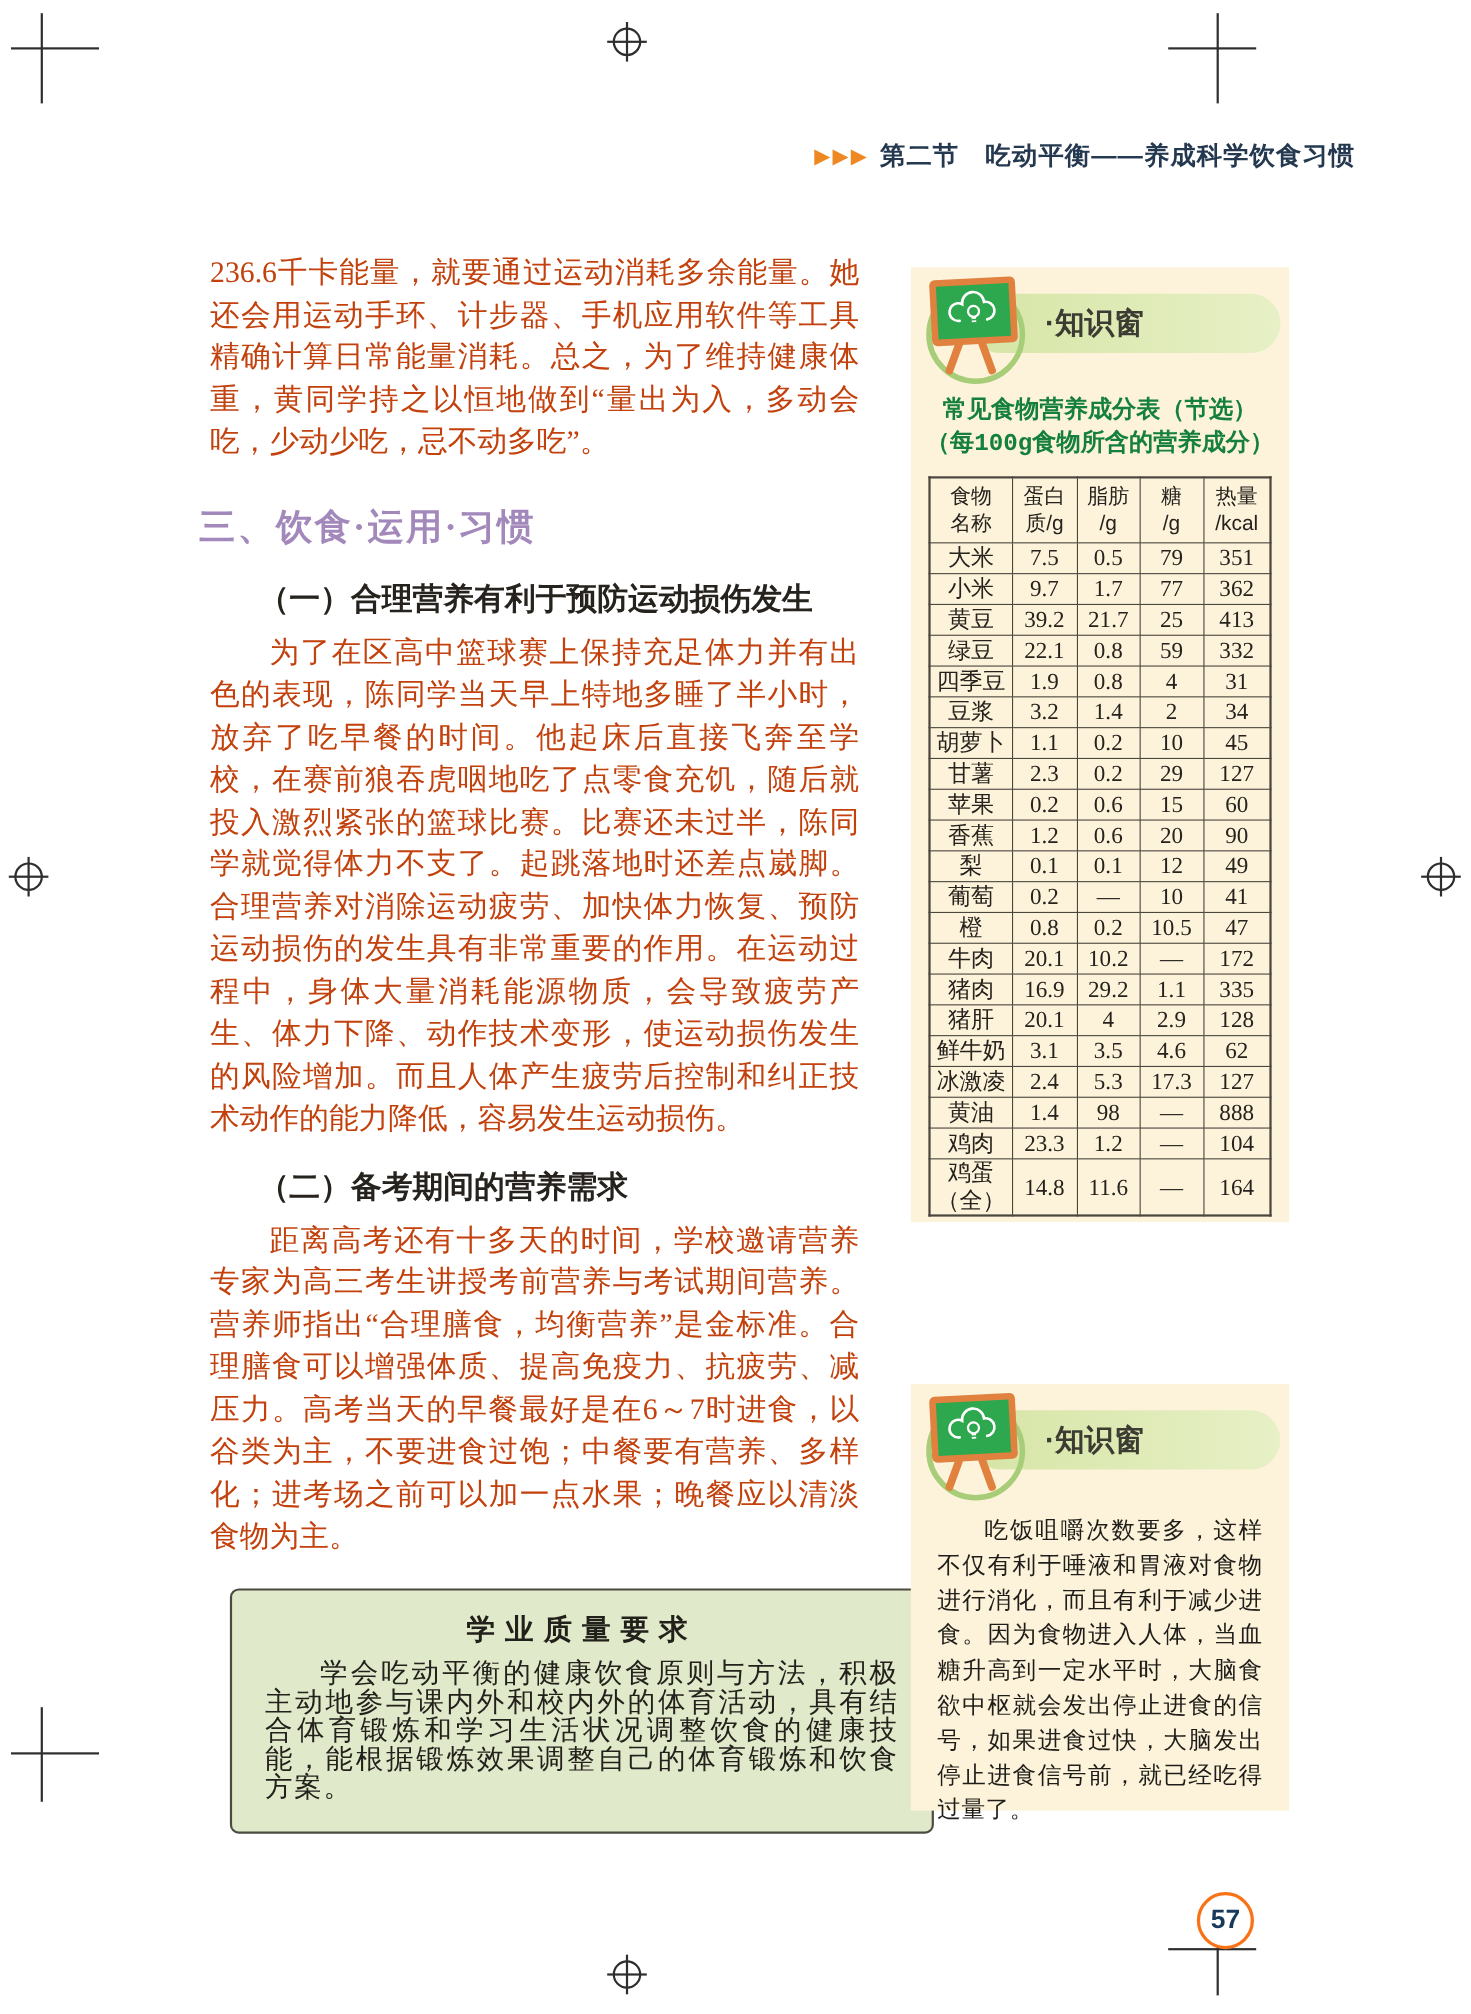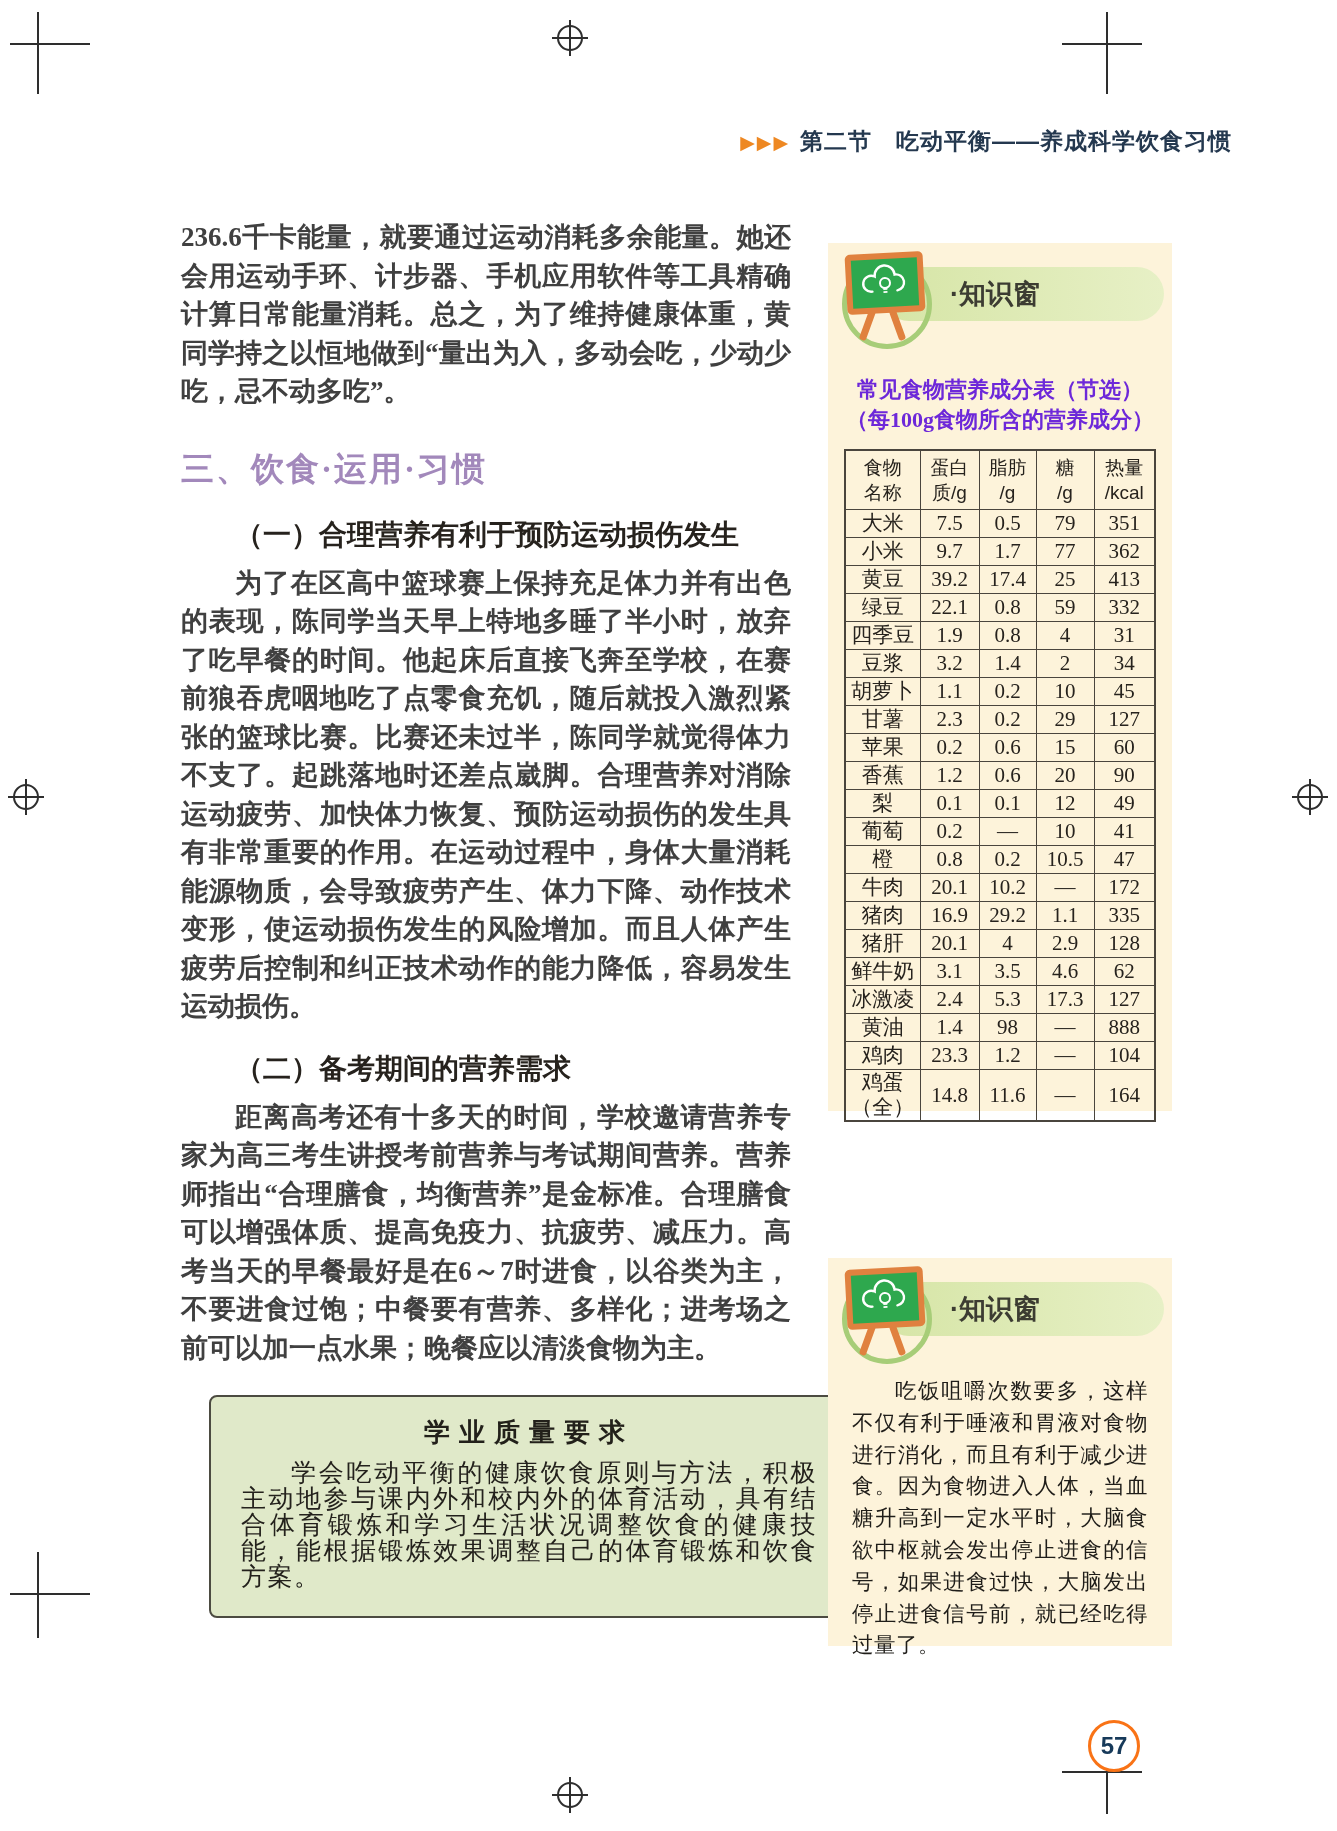--- a/index.html
+++ b/index.html
@@ -15,21 +15,21 @@
 
   
   .page-header{position:absolute;top:126px;right:105px;display:flex;align-items:center;
                font-family:"Liberation Sans","DejaVu Sans",sans-serif;}
   .hdr-arrows{color:#ee8822;font-size:19px;letter-spacing:2px;margin-right:10px;
               font-family:"DejaVu Sans",sans-serif;}
   .hdr-title{font-size:23px;font-weight:bold;color:#24384f;letter-spacing:1px;}
 
   
   .left-col{position:absolute;left:181px;top:218px;width:610px;}
-  .body-p{font-size:27px;line-height:38.5px;text-align:justify;margin:0;color:#404040;font-weight:bold;}
+  .body-p{font-size:27px;line-height:38.5px;text-align:justify;margin:10px;color:#c2410c;}
   .indent{text-indent:2em;}
   .h-purple{margin:36px 0 0 0;font-size:33px;font-weight:bold;color:#a288bb;letter-spacing:2px;
             font-family:"Liberation Serif","DejaVu Serif",serif;}
   .h-sub{margin:24px 0 10px 54px;font-size:28px;font-weight:bold;color:#26221d;
          font-family:"Liberation Sans","DejaVu Sans",sans-serif;}
 
   .quality-box{margin:28px 0 0 28px;width:640px;box-sizing:border-box;background:#e0e9c9;
                border:2.5px solid #4c4b41;border-radius:8px;padding:18px 30px 26px 30px;}
   .quality-title{text-align:center;font-family:"Liberation Sans","DejaVu Sans",sans-serif;
                  font-weight:bold;font-size:26px;letter-spacing:9px;color:#22201a;margin:0 0 10px 0;}
@@ -49,22 +49,22 @@
   .kw-icon{position:absolute;left:10px;top:4px;width:100px;height:100px;}
   .kw-ring{position:absolute;left:4px;top:12px;width:80px;height:80px;border:5px solid #a7cd78;
            border-radius:50%;background:transparent;}
   .kw-board{position:absolute;left:8px;top:6px;width:66px;height:48px;background:#2ea84e;
             border:6px solid #e0813f;border-radius:5px;transform:rotate(-3deg);}
   .kw-board svg{position:absolute;left:6px;top:2px;}
   .kw-leg{position:absolute;width:7px;height:32px;background:#e0813f;top:62px;border-radius:3px;}
   .kw-leg-l{left:26px;transform:rotate(20deg);}
   .kw-leg-r{left:56px;transform:rotate(-20deg);}
 
-  .kw1-title{margin:28px 10px 0 10px;text-align:center;font-weight:bold;font-size:22px;
-             line-height:30px;color:#6d28d9;font-family:Liberation Serif, serif;}
+  .kw1-title{margin:12px 10px 0 10px;text-align:center;font-weight:bold;font-size:22px;
+             line-height:30px;color:#15803d;font-family:Liberation Mono, monospace;}
   .kw1-title2{margin-top:0;}
 
   table.nutri{margin:14px auto 0 auto;border-collapse:collapse;border:2px solid #4a453d;
               background:transparent;}
   .nutri th{border:1px solid #4a453d;font-family:"Liberation Sans","DejaVu Sans",sans-serif;
             font-weight:normal;font-size:19px;line-height:25px;padding:4px 1px;text-align:center;
             white-space:pre-line;color:#26221d;}
   .nutri td{border:1px solid #4a453d;font-size:21px;height:27px;padding:0 2px;text-align:center;
             white-space:pre-line;color:#26221d;line-height:25px;}
 
@@ -188,21 +188,21 @@
           <tr>
             <td>小米</td>
             <td>9.7</td>
             <td>1.7</td>
             <td>77</td>
             <td>362</td>
           </tr>
           <tr>
             <td>黄豆</td>
             <td>39.2</td>
-            <td>17.4</td>
+            <td>21.7</td>
             <td>25</td>
             <td>413</td>
           </tr>
           <tr>
             <td>绿豆</td>
             <td>22.1</td>
             <td>0.8</td>
             <td>59</td>
             <td>332</td>
           </tr>

